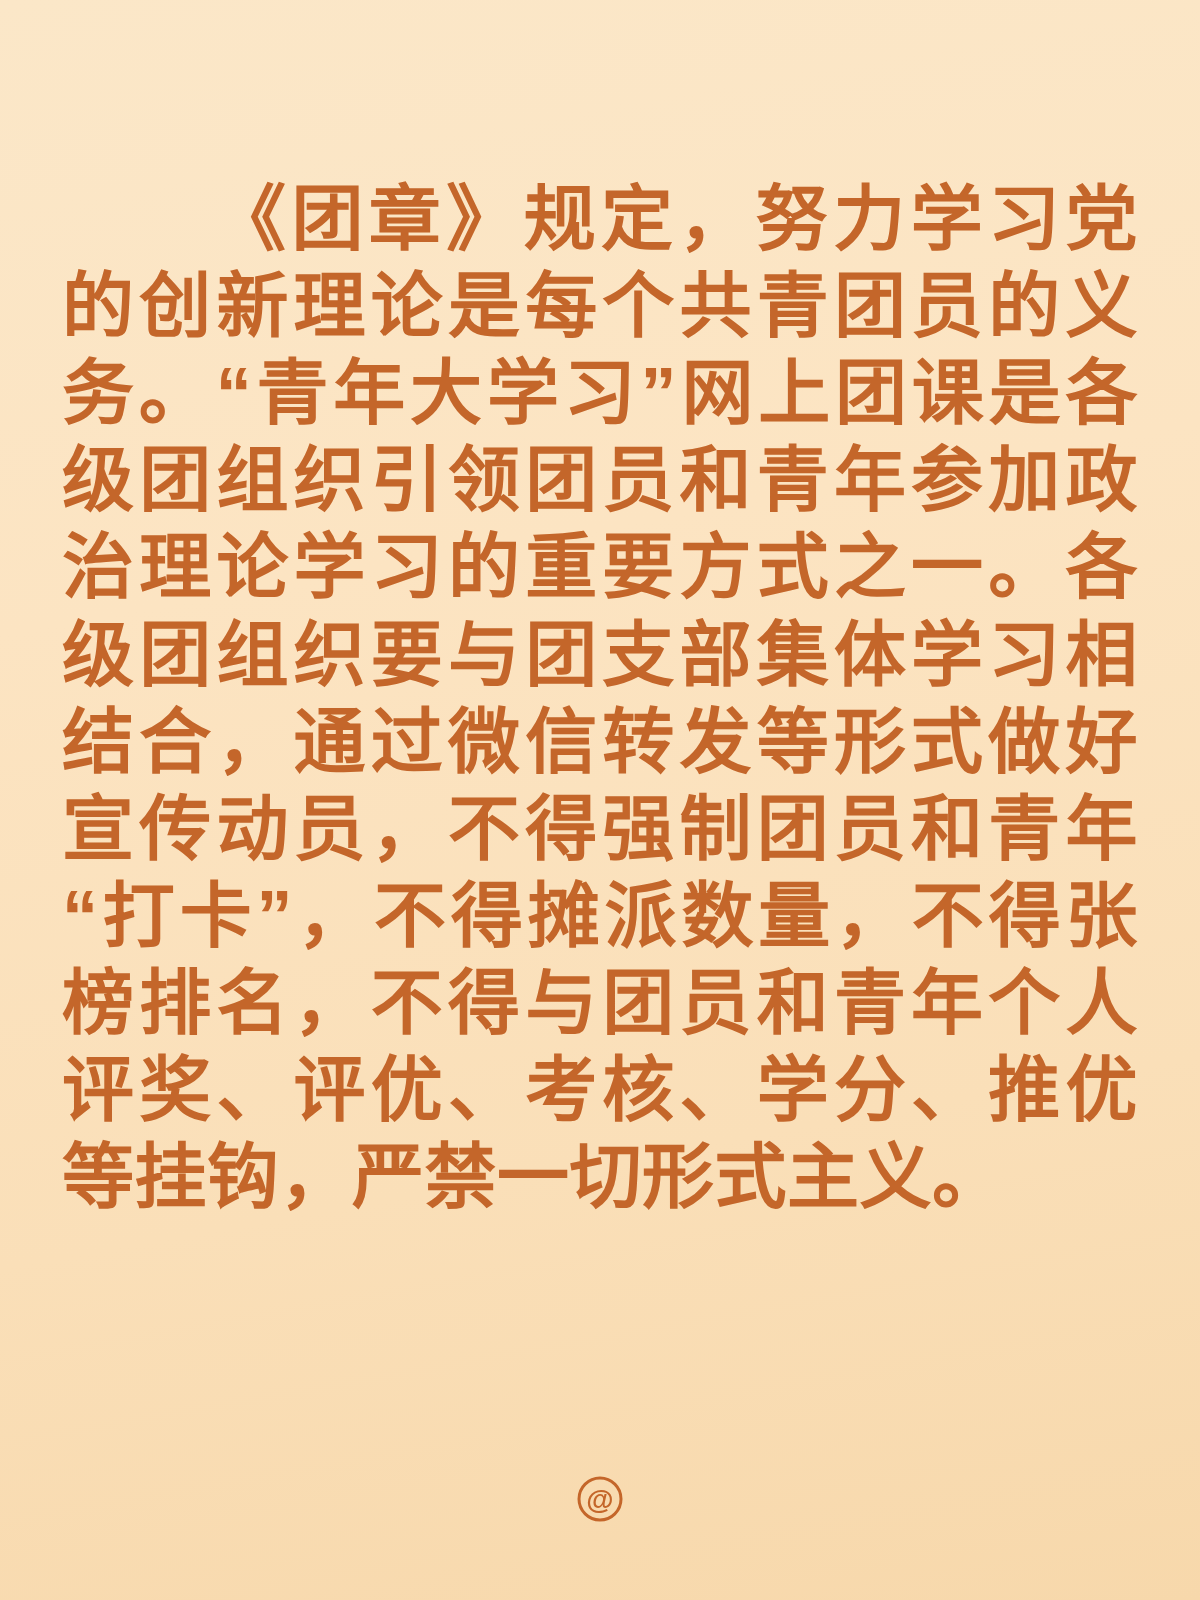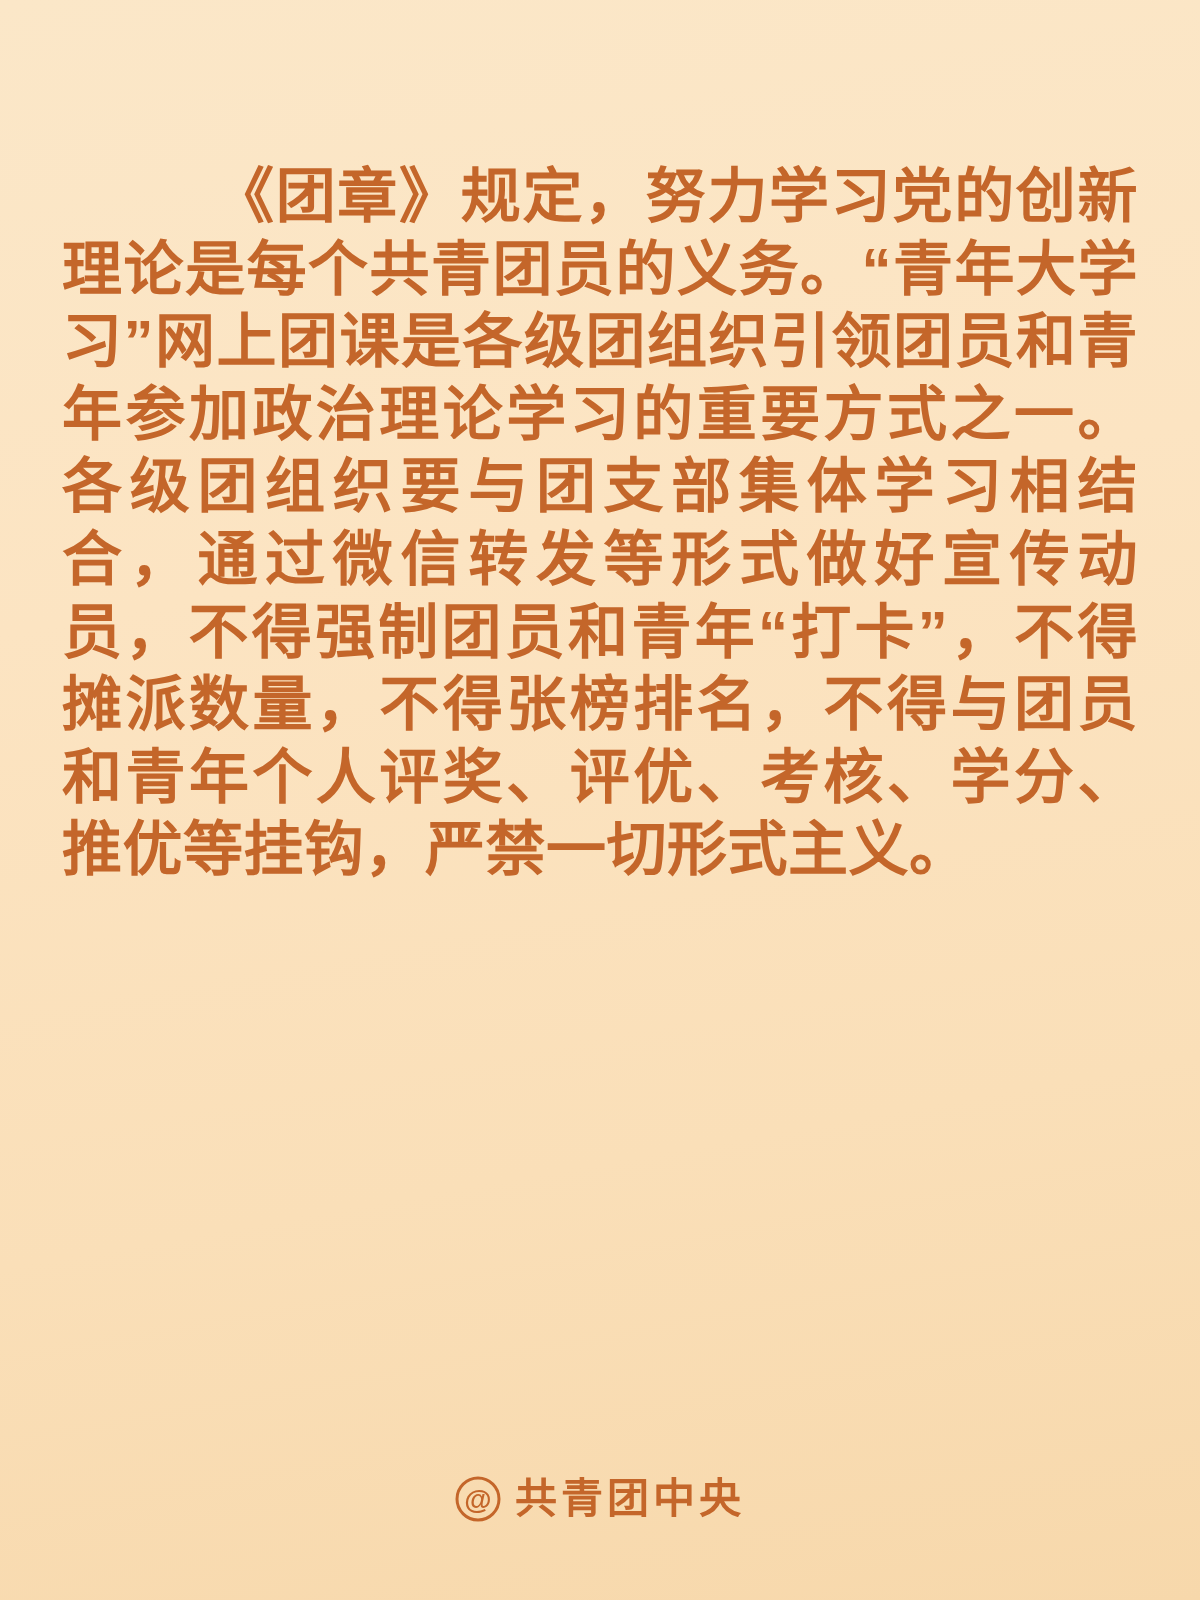--- a/index.html
+++ b/index.html
@@ -18,24 +18,24 @@
     height: 1600px;
     box-sizing: border-box;
     background: linear-gradient(170deg, #fbe7c8 0%, #fce4c2 35%, #fadfb8 70%, #f7d8ab 100%);
     display: flex;
     flex-direction: column;
     justify-content: flex-start;
     align-items: center;
   }
   .body-text {
     position: absolute;
-    top: 161px;
+    top: 176px;
     left: 62px;
     right: 62px;
-    font-size: 60px;
+    font-size: 72px;
     line-height: 1.21;
     font-weight: 700;
     color: #c4662a;
     letter-spacing: 0.5px;
     text-indent: 152px;
     text-align: justify;
     text-justify: inter-ideograph;
     -webkit-font-smoothing: antialiased;
   }
   .footer {
@@ -72,16 +72,15 @@
 
   <div class="body-text">《团章》规定，努力学习党的创新理论是每个共青团员的义务。“青年大学习”网上团课是各级团组织引领团员和青年参加政治理论学习的重要方式之一。各级团组织要与团支部集体学习相结合，通过微信转发等形式做好宣传动员，不得强制团员和青年“打卡”，不得摊派数量，不得张榜排名，不得与团员和青年个人评奖、评优、考核、学分、推优等挂钩，严禁一切形式主义。</div>
 
   <div class="footer">
     <span class="at-badge">
       <svg width="46" height="46" viewBox="0 0 46 46" aria-hidden="true">
         <circle cx="23" cy="23" r="21" fill="none" stroke="#c4662a" stroke-width="3"></circle>
         <text x="23" y="33" text-anchor="middle" font-family="'Liberation Sans', sans-serif" font-size="28" font-weight="700" fill="#c4662a">@</text>
       </svg>
     </span>
-    <span class="footer-label">共青团中央</span>
   </div>
 
 </div>
 
 </body></html>

